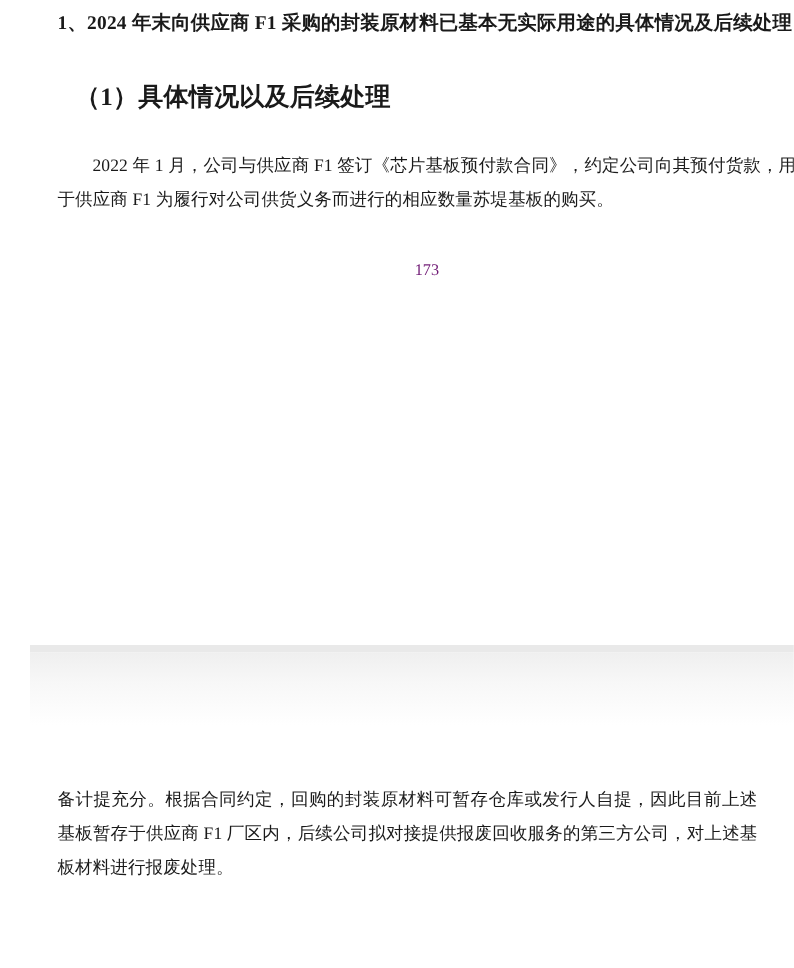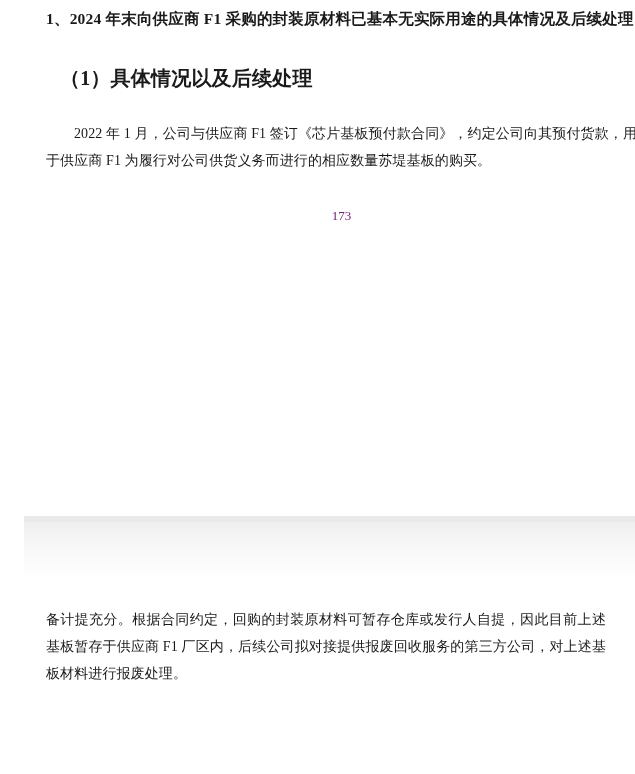--- a/index.html
+++ b/index.html
@@ -76,21 +76,21 @@
   .band-shade {
     position: absolute;
     left: 0;
     width: 635px;
     height: 58px;
     background: linear-gradient(to bottom, #efefef 0%, #f7f7f7 40%, #ffffff 100%);
   }
   .block-bottom {
     position: absolute;
     left: 0;
-    top: 607px;
+    top: 628px;
     width: 604px;
     padding: 0 22px;
     box-sizing: border-box;
   }
   .block-bottom p.body-par {
     text-indent: 0;
   }
 </style>
 </head>
 <body>

